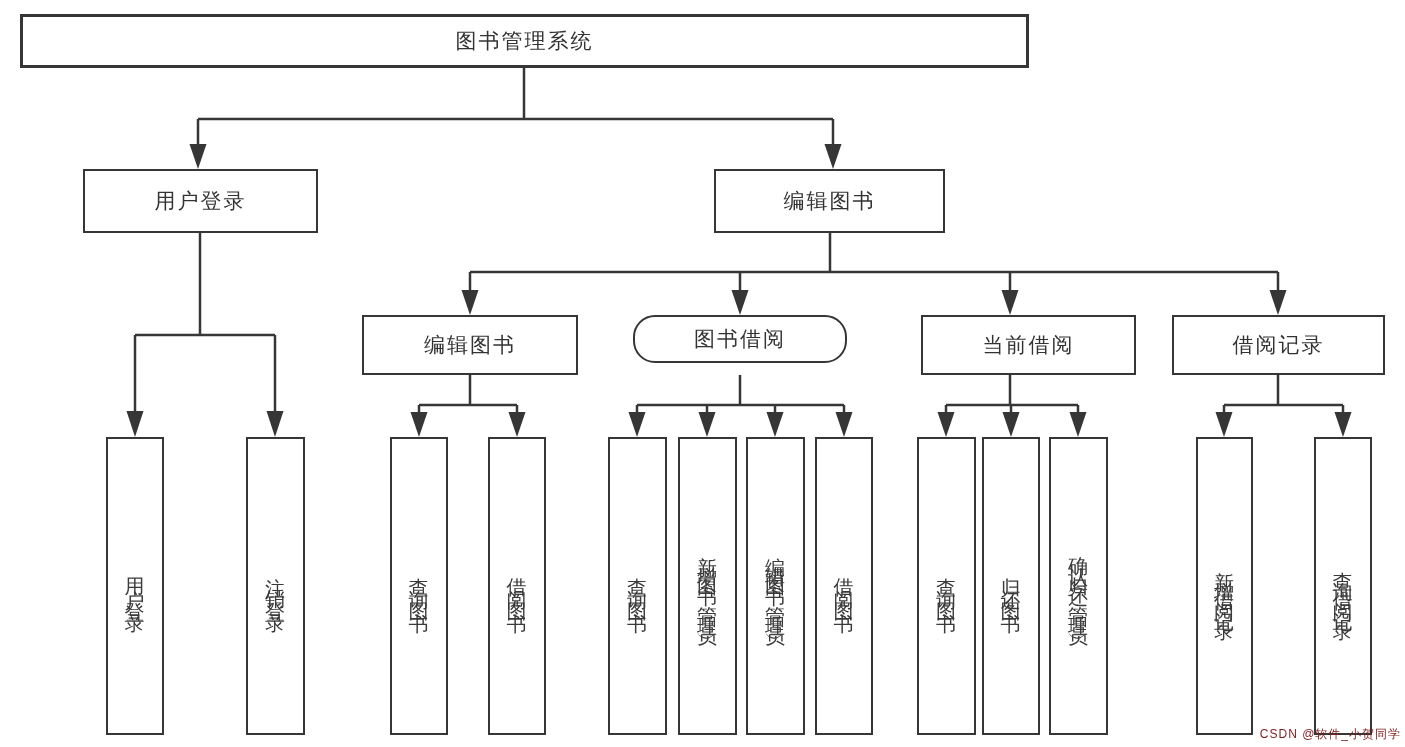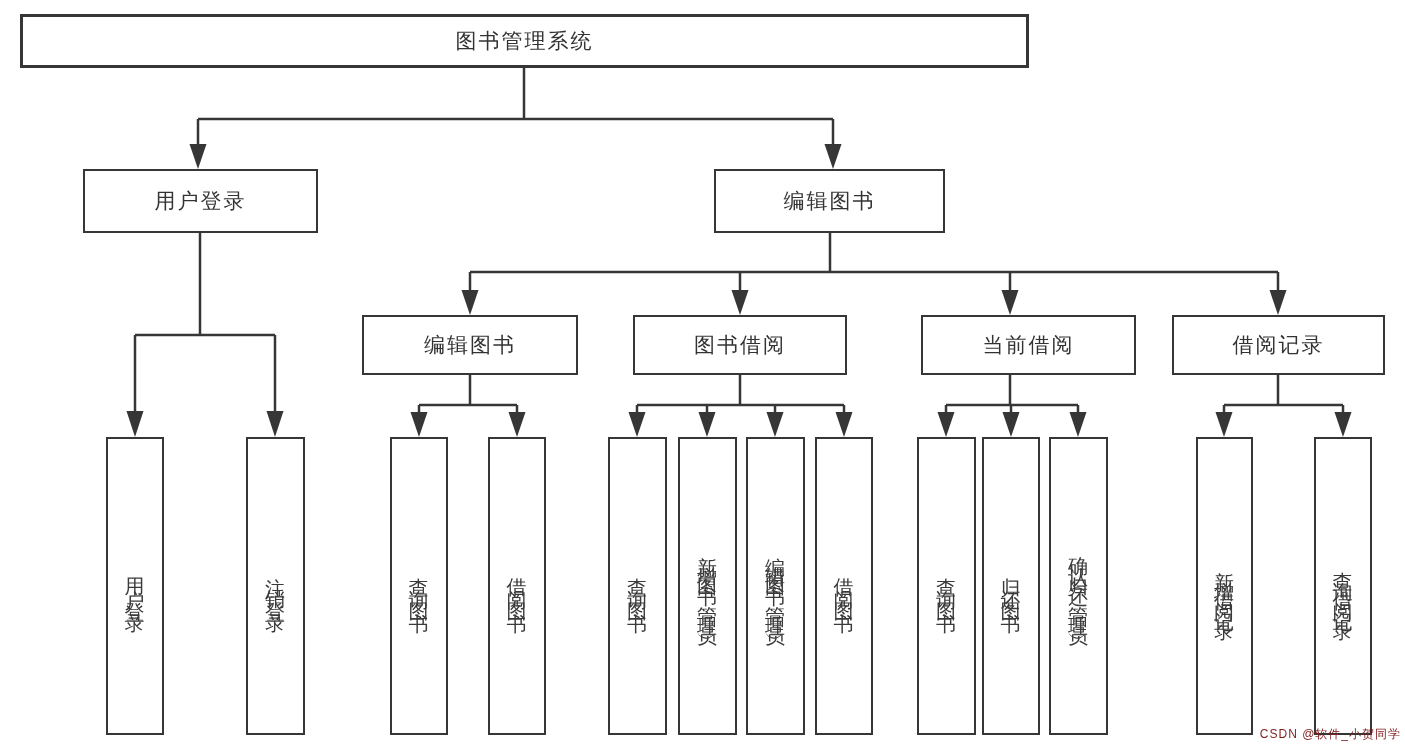--- a/index.html
+++ b/index.html
@@ -144,21 +144,21 @@
   <div class="box" style="left:83px; top:169px; width:235px; height:64px;">
     <span class="hlabel">用户登录</span>
   </div>
   <div class="box" style="left:714px; top:169px; width:231px; height:64px;">
     <span class="hlabel">编辑图书</span>
   </div>
 
   <div class="box" style="left:362px; top:315px; width:216px; height:60px;">
     <span class="hlabel">编辑图书</span>
   </div>
-  <div class="box" style="left:633px; top:315px; width:214px; height:60px;">
+  <div class="box" style="left:633px; top:315px; width:214px; height:48px;border-radius:22px;">
     <span class="hlabel">图书借阅</span>
   </div>
   <div class="box" style="left:903px; top:315px; width:215px; height:60px;margin-left:18px;">
     <span class="hlabel">当前借阅</span>
   </div>
   <div class="box" style="left:1172px; top:315px; width:213px; height:60px;">
     <span class="hlabel">借阅记录</span>
   </div>
 
   <div class="box" style="left:106px; top:437px; width:58px; height:298px;">

